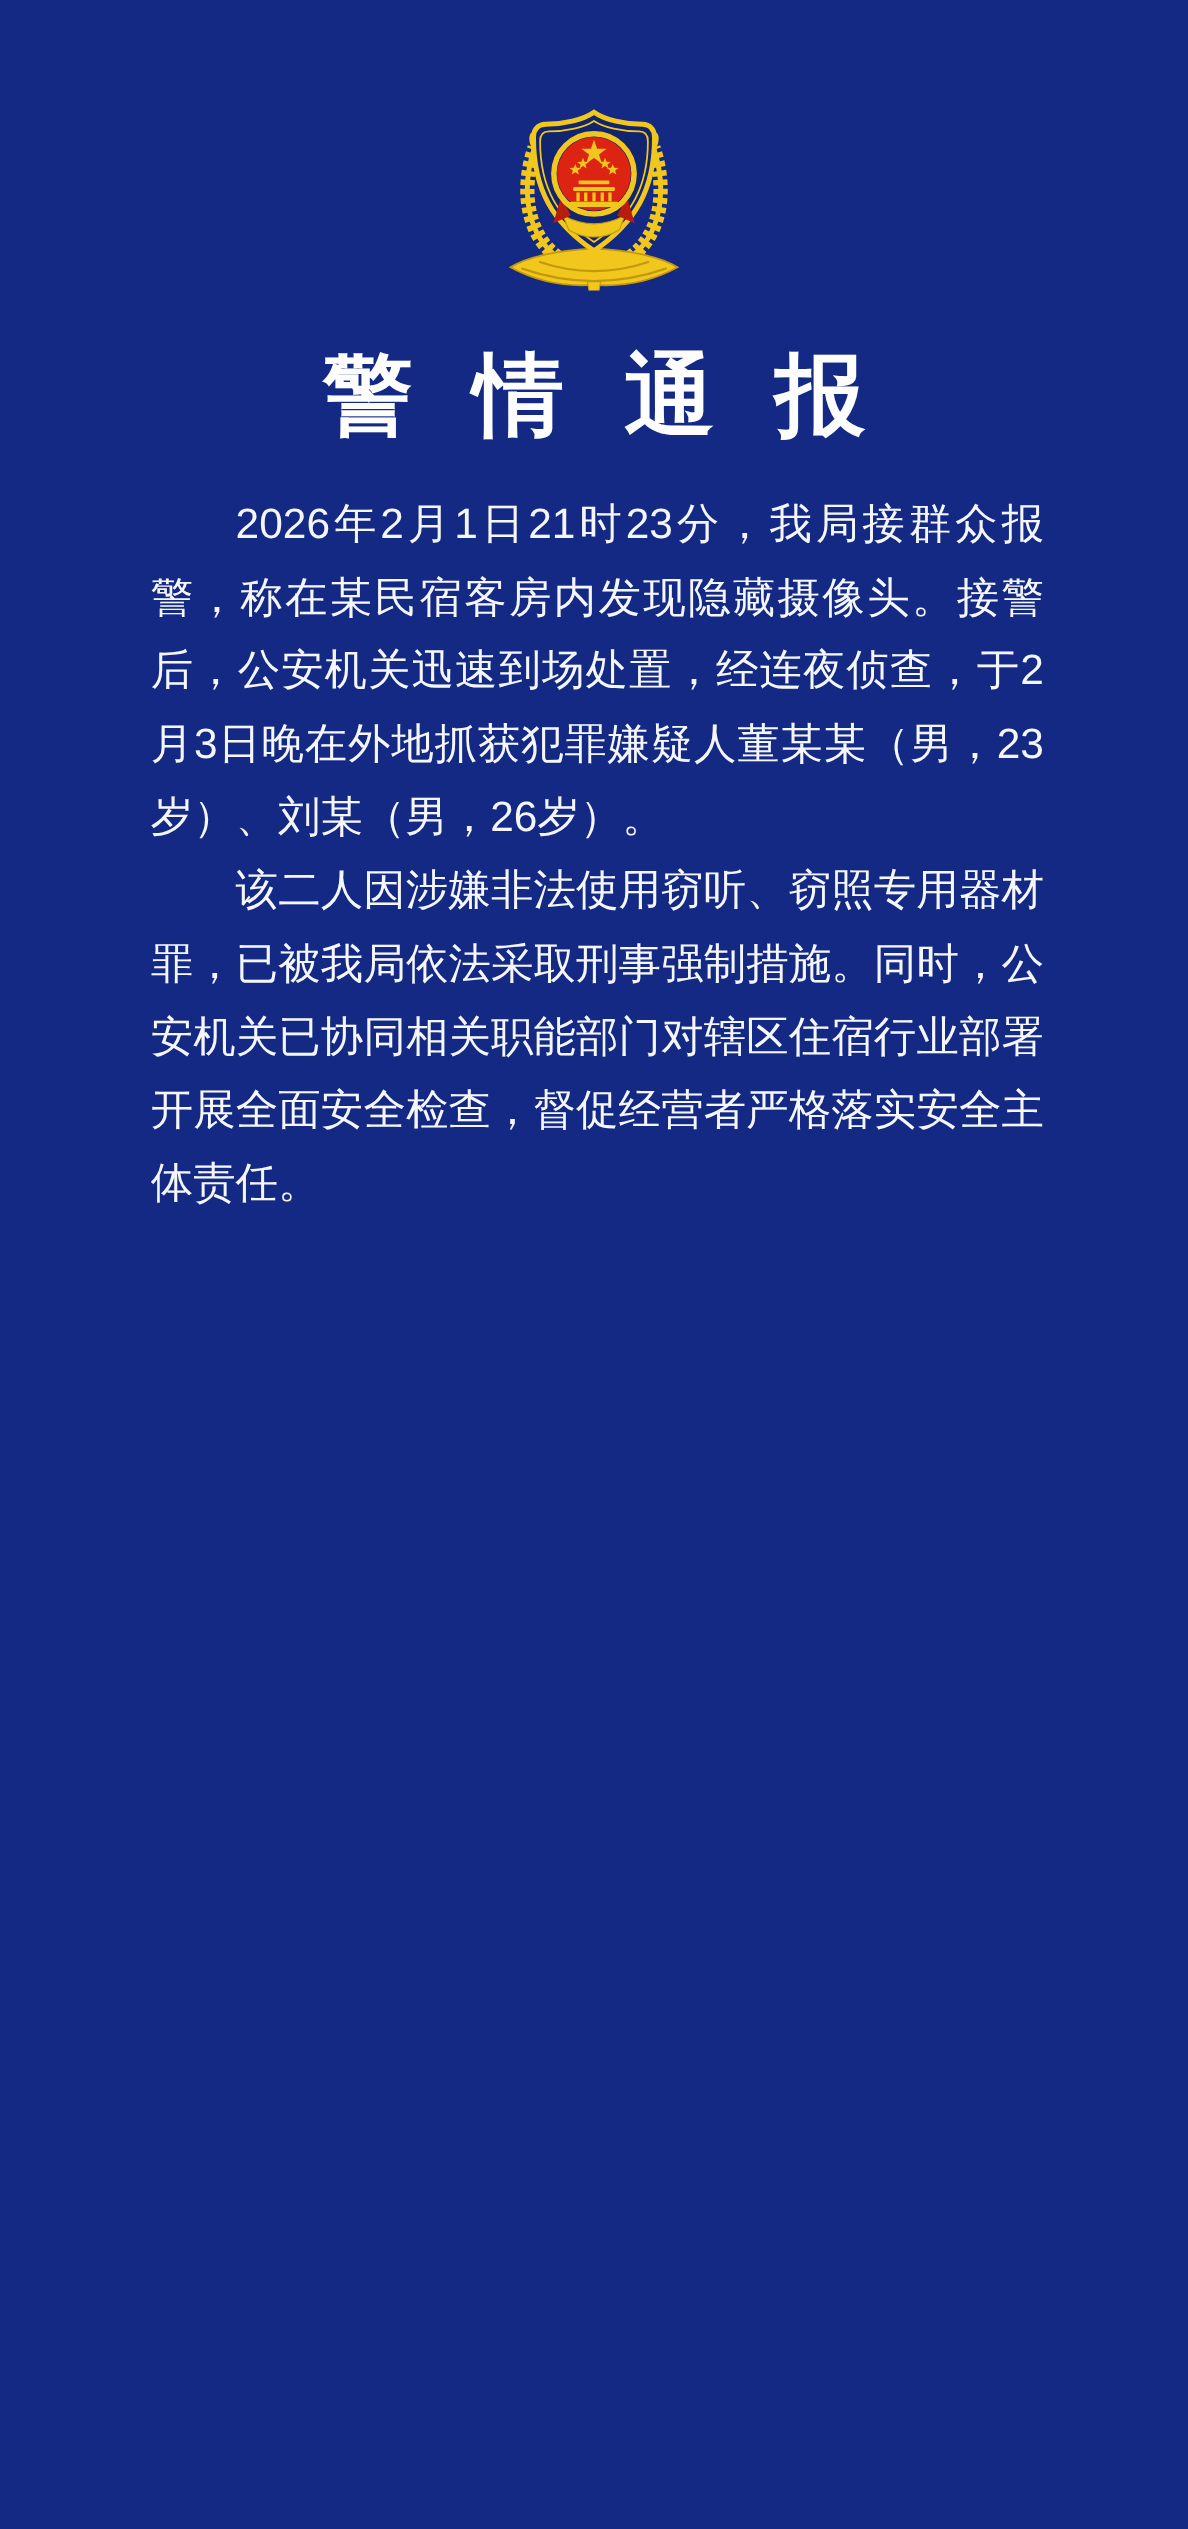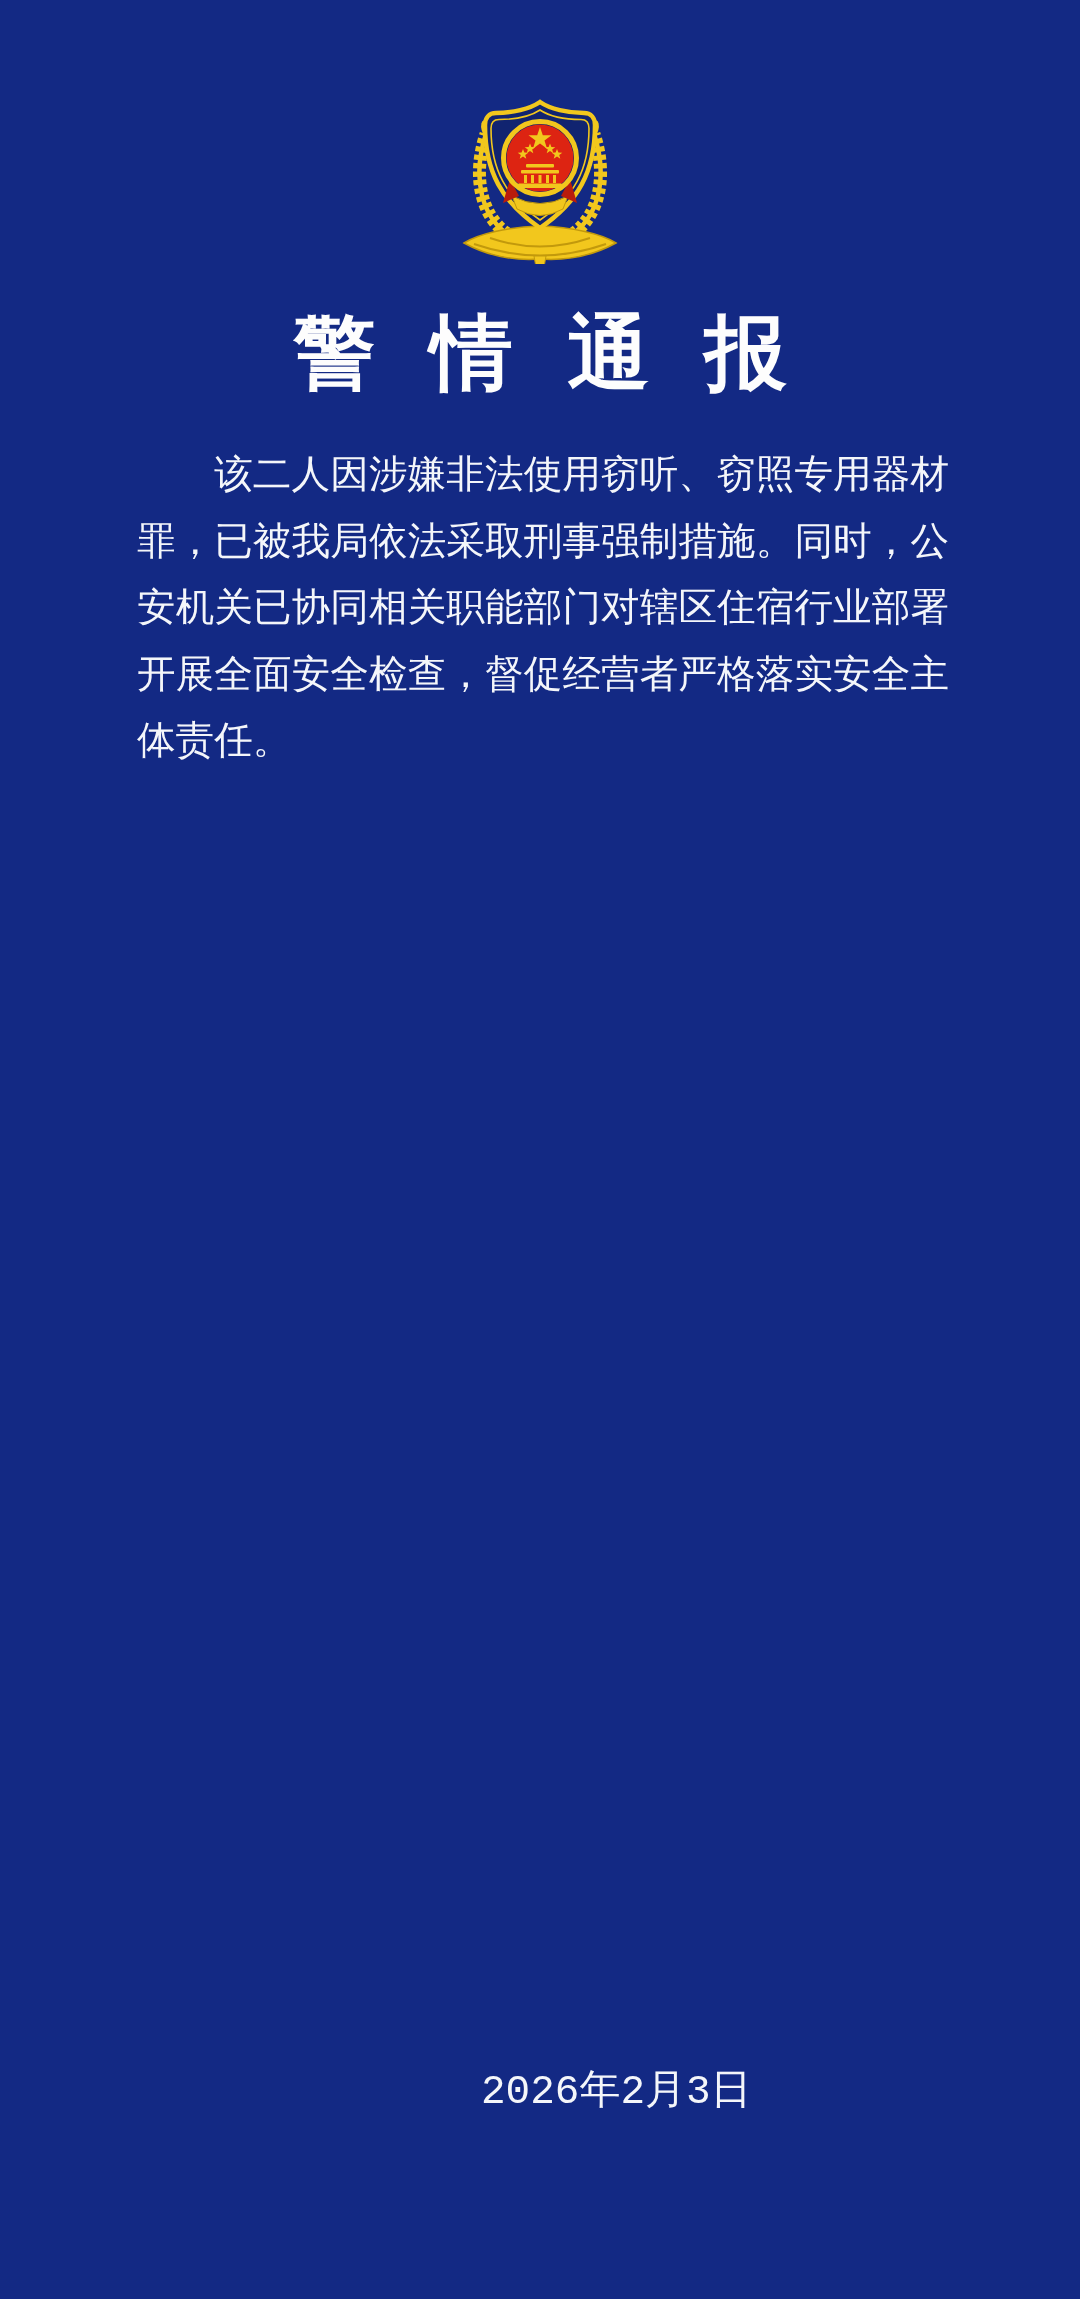--- a/index.html
+++ b/index.html
@@ -3,21 +3,21 @@
 <meta charset="utf-8">
 <style>
   html, body { margin: 0; padding: 0; background: #0b1b5e; }
   .page {
     position: relative;
     width: 1080px;
     height: 2299px;
     margin: 0 auto;
     background: #132984;
     overflow: hidden;
-    font-family: Liberation Mono, monospace;
+    font-family: Liberation Sans, sans-serif;
     color: #f7f8fa;
   }
   .badge {
     position: absolute;
     left: 450px;
     top: 80px;
     width: 180px;
     height: 184px;
   }
   .title {
@@ -129,18 +129,18 @@
           <rect x="103" y="95" width="3" height="8"></rect>
           <rect x="68" y="103.5" width="44" height="4.6" rx="1"></rect>
         </g>
       </g>
     </svg>
   </div>
 
   <h1 class="title">警情通报</h1>
 
   <div class="body-text">
+    <p>2026年2月1日21时23分，我局接群众报警，称在某民宿客房内发现隐藏摄像头。接警后，公安机关迅速到场处置，经连夜侦查，于2月3日晚在外地抓获犯罪嫌疑人董某某（男，23岁）、刘某（男，26岁）。</p>
     <p>该二人因涉嫌非法使用窃听、窃照专用器材罪，已被我局依法采取刑事强制措施。同时，公安机关已协同相关职能部门对辖区住宿行业部署开展全面安全检查，督促经营者严格落实安全主体责任。</p>
   </div>
 
-  <div class="issue-date">2026年2月3日</div>
 
 </div>
 
 </body></html>

